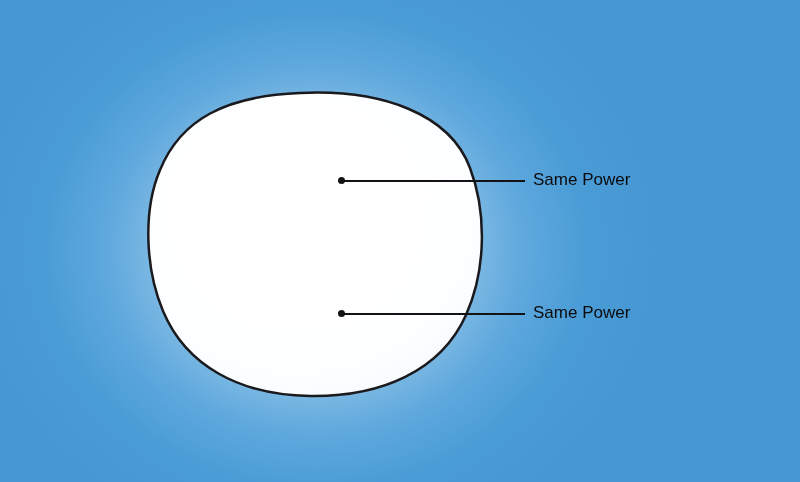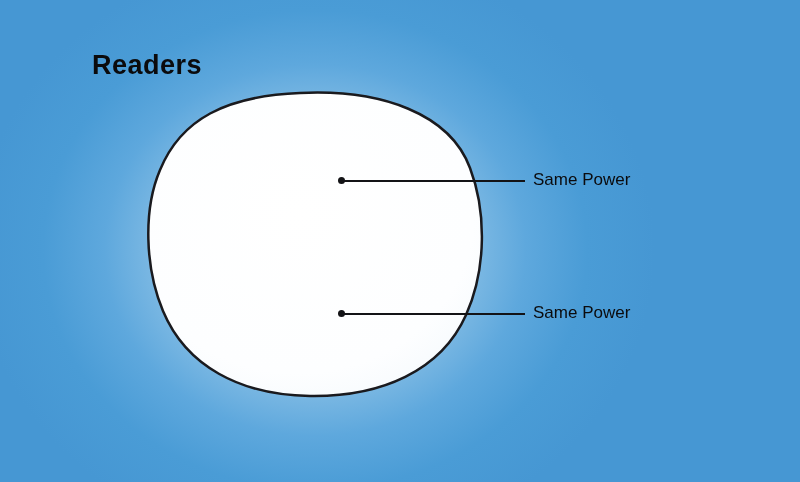--- a/index.html
+++ b/index.html
@@ -64,21 +64,20 @@
   .annotation-1 .annotation-label { left: 192px; }
   .annotation-2 { left: 341px; top: 314px; }
   .annotation-2 .leader-line { width: 184px; }
   .annotation-2 .annotation-label { left: 192px; }
 </style>
 </head>
 <body>
 
 <div class="canvas">
 
-  <h1 class="title">Readers</h1>
 
   <svg class="lens-svg" width="800" height="482" viewBox="0 0 800 482">
     <defs>
       <radialGradient id="lensFill" cx="45%" cy="40%" r="75%">
         <stop offset="0%" stop-color="#ffffff"></stop>
         <stop offset="70%" stop-color="#fdfeff"></stop>
         <stop offset="100%" stop-color="#f2f8fc"></stop>
       </radialGradient>
     </defs>
     <path d="M 300 93

